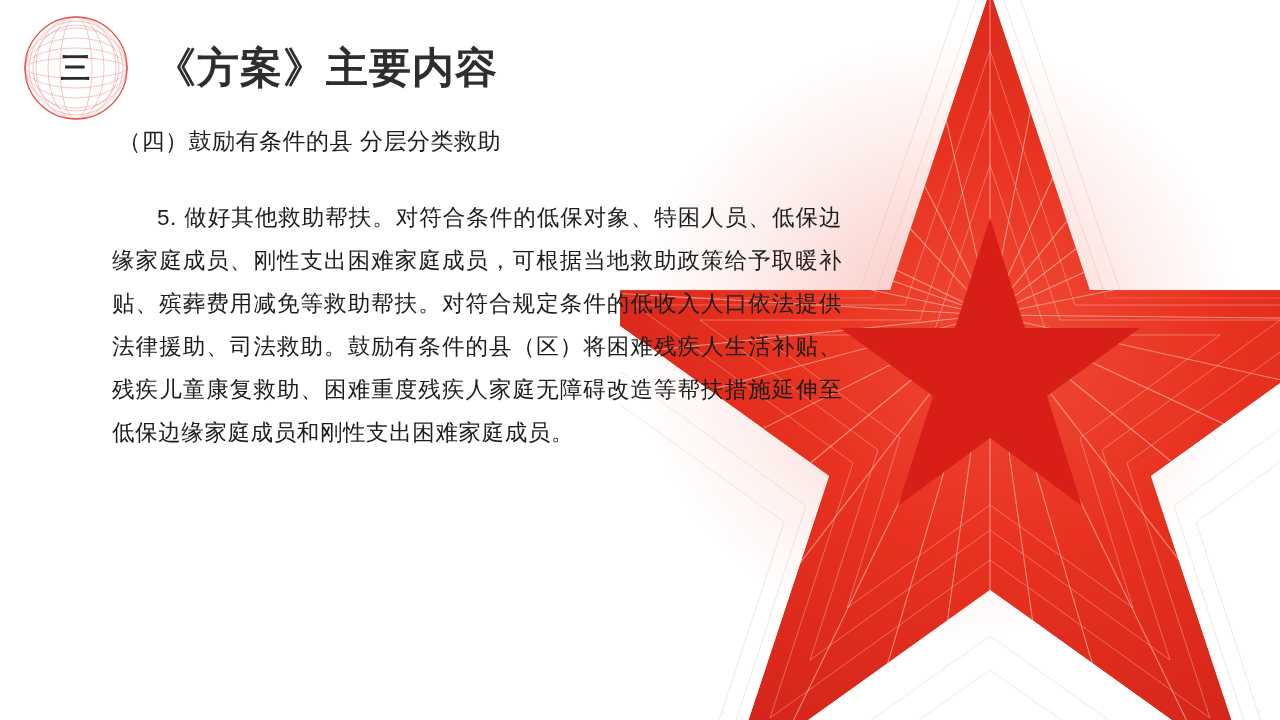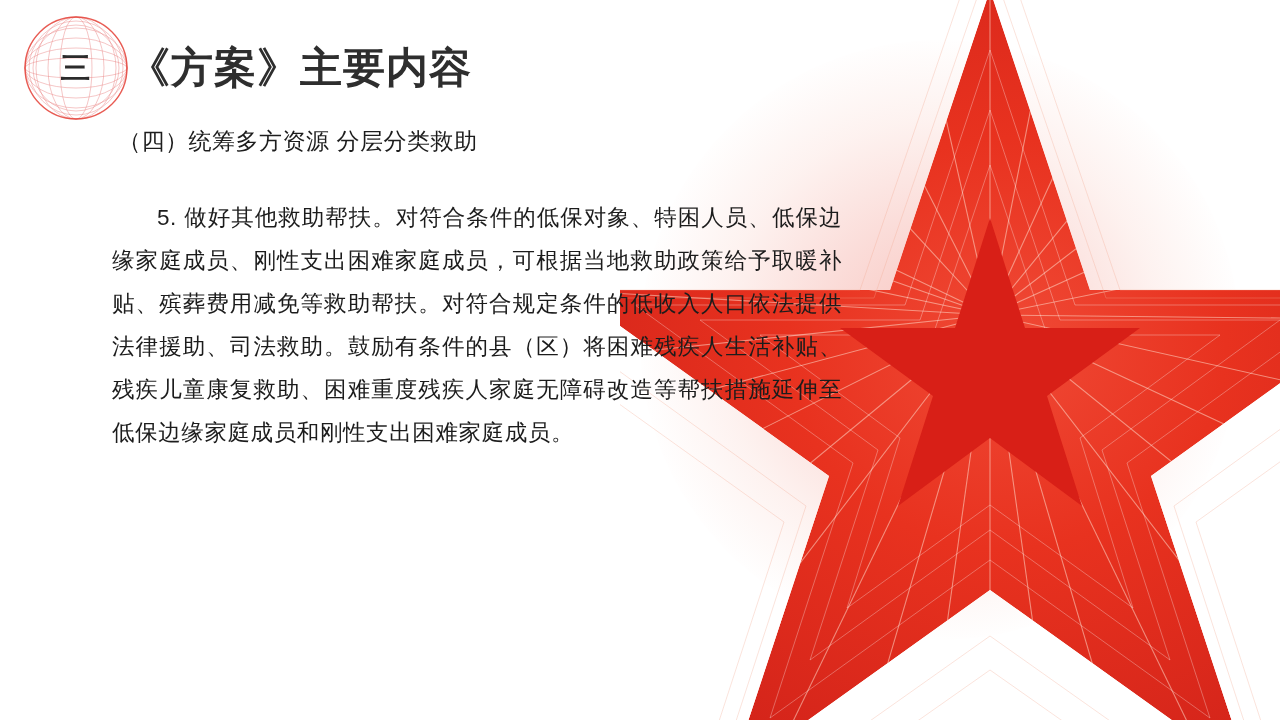--- a/index.html
+++ b/index.html
@@ -69,20 +69,21 @@
     inset: 0;
     display: flex;
     align-items: center;
     justify-content: center;
     font-size: 30px;
     font-weight: bold;
     color: #2b2b2b;
     letter-spacing: 1px;
   }
   .header-title {
+    margin-left: 26px;
     font-size: 42px;
     font-weight: bold;
     color: #2e2e2e;
     letter-spacing: 1px;
     white-space: nowrap;
   }
 
   
   .subtitle {
     position: absolute;
@@ -201,17 +202,17 @@
           <ellipse cx="52" cy="52" rx="28" ry="51"></ellipse>
           <ellipse cx="52" cy="52" rx="16" ry="51"></ellipse>
         </g>
         <circle cx="52" cy="52" r="51" fill="none" stroke="#e3342a" stroke-opacity="0.75" stroke-width="1.4"></circle>
       </svg>
       <div class="badge-num">三</div>
     </div>
     <div class="header-title">《方案》主要内容</div>
   </div>
 
-  <div class="subtitle">（四）统筹多方资源  分层分类救助</div>
+  <div class="subtitle">（四）鼓励有条件的县  分层分类救助</div>
 
   <div class="paragraph">5. 做好其他救助帮扶。对符合条件的低保对象、特困人员、低保边缘家庭成员、刚性支出困难家庭成员，可根据当地救助政策给予取暖补贴、殡葬费用减免等救助帮扶。对符合规定条件的低收入人口依法提供法律援助、司法救助。鼓励有条件的县（区）将困难残疾人生活补贴、残疾儿童康复救助、困难重度残疾人家庭无障碍改造等帮扶措施延伸至低保边缘家庭成员和刚性支出困难家庭成员。</div>
 
 </div>
 
 </body></html>

